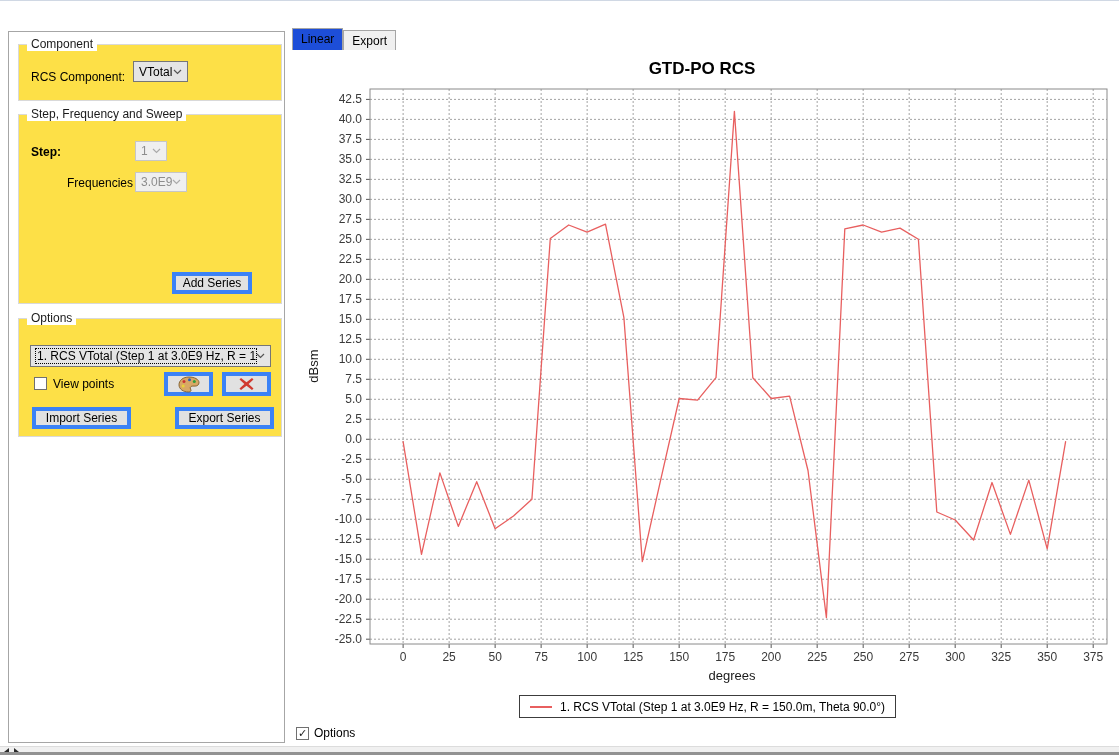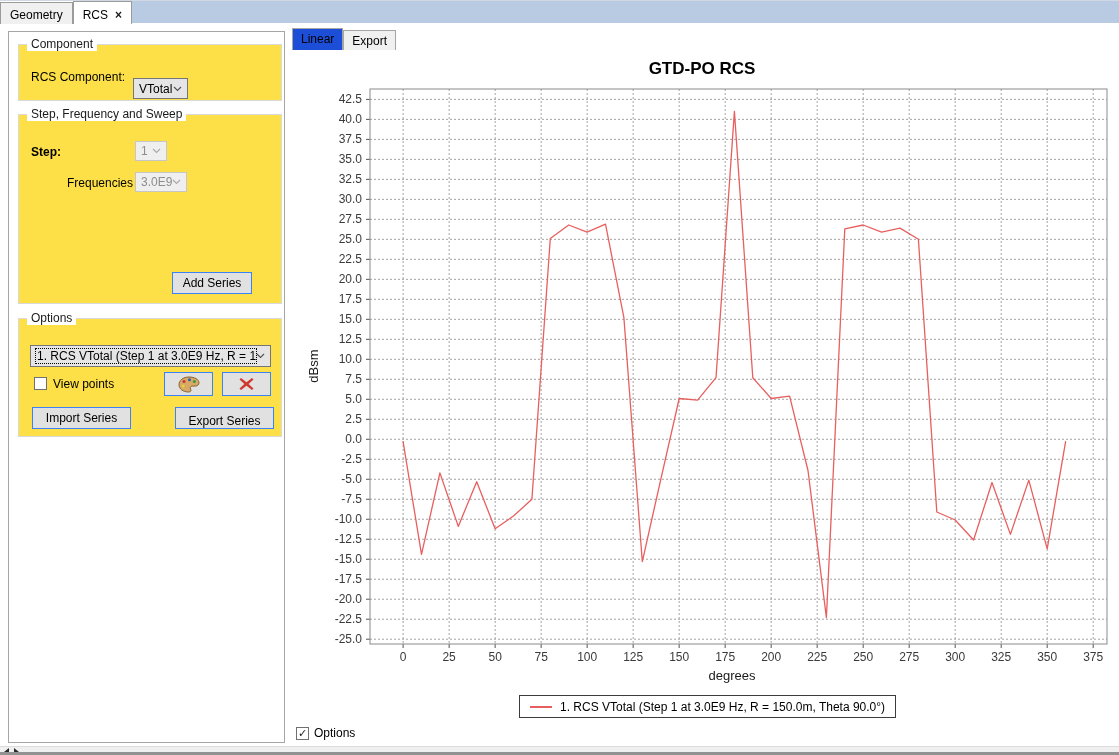--- a/index.html
+++ b/index.html
@@ -16,21 +16,21 @@
 
   
   .left-panel { position:absolute; left:8px; top:30px; width:277px; height:712px; background:#fff; border:1px solid #a6a6a6; }
   .group { position:absolute; border:1px solid #d9d9d9; background:#fde047; }
   .group-title { position:absolute; top:-8px; left:8px; background:#fff; padding:0 4px; font-size:12px; color:#1a1a1a; white-space:nowrap; }
   .lbl { position:absolute; font-size:12px; white-space:nowrap; }
   .combo { position:absolute; height:21px; background:#e5e5e5; border:1px solid #767676; display:flex; align-items:center; justify-content:space-between; padding:0 5px; font-size:12px; }
   .combo.disabled { background:#efefef; border-color:#c6c6c6; color:#8d8d8d; }
   .combo .txt { overflow:hidden; white-space:nowrap; }
   .series-combo .txt { outline:1px dotted #000; padding:0 1px; }
-  .btn { position:absolute; background:#e1e1e1; border:1px solid #3b82f6; font-size:12px; font-family:"Liberation Sans",sans-serif; display:flex; align-items:center; justify-content:center; cursor:default; }
+  .btn { position:absolute; background:#e1e1e1; border:4px solid #3b82f6; font-size:12px; font-family:"Liberation Sans",sans-serif; display:flex; align-items:center; justify-content:center; cursor:default; }
   .cb { position:absolute; width:13px; height:13px; background:#fff; border:1px solid #707070; font-size:11px; line-height:11px; text-align:center; color:#1a1a1a; }
 
   
   .chart-panel { position:absolute; left:292px; top:26px; width:818px; height:716px; background:#fff; }
   .chart-tabs { position:absolute; left:292px; top:27px; display:flex; align-items:flex-end; z-index:3; }
   .chart-tab { padding:3px 8px 2px 8px; font-size:12px; border:1px solid #a5a5a5; border-bottom:none; background:#f0f0f0; }
   .chart-tab.active { background:#1d4ed8; padding-bottom:4px; }
   svg.chart { position:absolute; left:292px; top:48px; }
   .tick { font:12px "Liberation Sans",sans-serif; fill:#3a3a3a; }
   .chart-title { font:bold 17px "Liberation Sans",sans-serif; fill:#000; }
@@ -47,37 +47,27 @@
   .bottom-dark { position:absolute; left:0; top:751px; width:1119px; height:4px; background:#929292; }
   .tri { position:absolute; width:0; height:0; }
   .tri-left  { left:4px;  top:747px; border-top:4px solid transparent; border-bottom:4px solid transparent; border-right:5px solid #2a2a2a; }
   .tri-right { left:14px; top:747px; border-top:4px solid transparent; border-bottom:4px solid transparent; border-left:5px solid #2a2a2a; }
 </style>
 </head>
 <body>
 
 <div class="app">
 
-  <div class="doc-tabbar">
-    <div class="doc-tab">
-      <span>Geometry</span>
-    </div>
-    <div class="doc-tab active">
-      <span>RCS</span>
-      <span class="close">×</span>
-    </div>
-    <div class="tabbar-fill"></div>
-  </div>
 
   <div class="left-panel">
 
     <div class="group" style="left:9px; top:12px; width:264px; height:57px;">
       <span class="group-title">Component</span>
       <span class="lbl" style="left:12px; top:25px;">RCS Component:</span>
-      <div class="combo" style="left:114px; top:33px; width:55px;justify-content:space-between;">
+      <div class="combo" style="left:114px; top:16px; width:55px;justify-content:space-between;">
         <span class="txt">VTotal</span>
         <svg width="9" height="6">
             <polyline points="1,1 4.5,4.5 8,1" stroke="#555" stroke-width="1.2" fill="none"></polyline>
           </svg>
       </div>
     </div>
 
     <div class="group" style="left:9px; top:82px; width:264px; height:190px;">
       <span class="group-title">Step, Frequency and Sweep</span>
 

